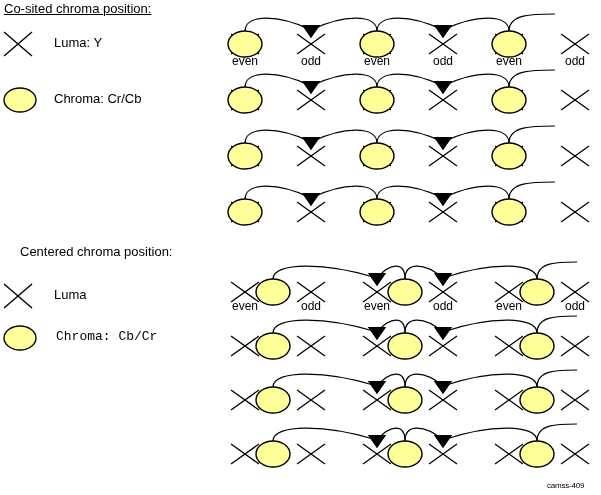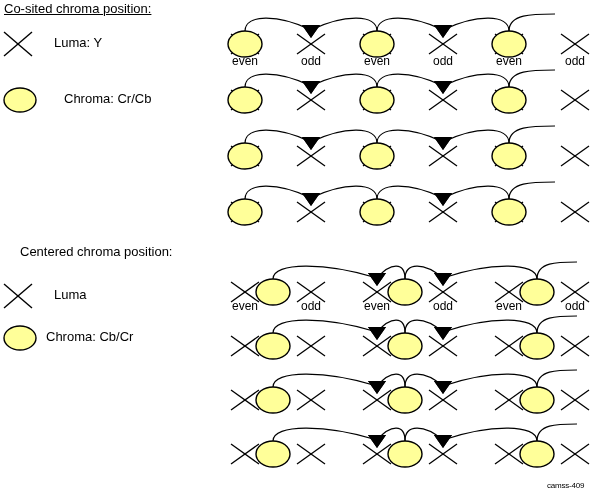--- a/index.html
+++ b/index.html
@@ -21,21 +21,21 @@
 
 <svg width="90" height="30" style="left:2px;top:30px;">
   <line x1="2" y1="2" x2="30" y2="26" stroke="#000" stroke-width="1.4"></line>
   <line x1="30" y1="2" x2="2" y2="26" stroke="#000" stroke-width="1.4"></line>
 </svg>
 <div class="leg-label" style="left:54px;top:36px;">Luma: Y</div>
 
 <svg width="60" height="32" style="left:2px;top:86px;">
   <ellipse cx="18" cy="14" rx="16" ry="12" fill="#ffff99" stroke="#000" stroke-width="1.4"></ellipse>
 </svg>
-<div class="leg-label" style="left:64px;top:92px;">Chroma: Cr/Cb</div>
+<div class="leg-label" style="left:54px;top:92px;">Chroma: Cr/Cb</div>
 
 <svg width="601" height="240" style="left:0;top:0;">
   <g id="grid-cosited">
       <g>
         <line x1="231" y1="34" x2="259" y2="54" stroke="#000000" stroke-width="1.3"></line>
         <line x1="259" y1="34" x2="231" y2="54" stroke="#000000" stroke-width="1.3"></line>
       </g>
       <g>
         <line x1="297" y1="34" x2="325" y2="54" stroke="#000000" stroke-width="1.3"></line>
         <line x1="325" y1="34" x2="297" y2="54" stroke="#000000" stroke-width="1.3"></line>
@@ -215,21 +215,21 @@
 
 <svg width="90" height="30" style="left:2px;top:282px;">
   <line x1="2" y1="2" x2="30" y2="26" stroke="#000" stroke-width="1.4"></line>
   <line x1="30" y1="2" x2="2" y2="26" stroke="#000" stroke-width="1.4"></line>
 </svg>
 <div class="leg-label" style="left:54px;top:288px;">Luma</div>
 
 <svg width="60" height="32" style="left:2px;top:324px;">
   <ellipse cx="18" cy="14" rx="16" ry="12" fill="#ffff99" stroke="#000" stroke-width="1.4"></ellipse>
 </svg>
-<div class="leg-label" style="left:46px;top:330px;">Chroma: Cb/Cr</div>
+<div class="leg-label" style="left:56px;top:330px;font-family:Liberation Mono, monospace;">Chroma: Cb/Cr</div>
 
 <svg width="601" height="250" style="left:0;top:250px;">
   <g id="grid-centered">
       <g>
         <line x1="231" y1="32" x2="259" y2="52" stroke="#000000" stroke-width="1.3"></line>
         <line x1="259" y1="32" x2="231" y2="52" stroke="#000000" stroke-width="1.3"></line>
       </g>
       <g>
         <line x1="297" y1="32" x2="325" y2="52" stroke="#000000" stroke-width="1.3"></line>
         <line x1="325" y1="32" x2="297" y2="52" stroke="#000000" stroke-width="1.3"></line>

